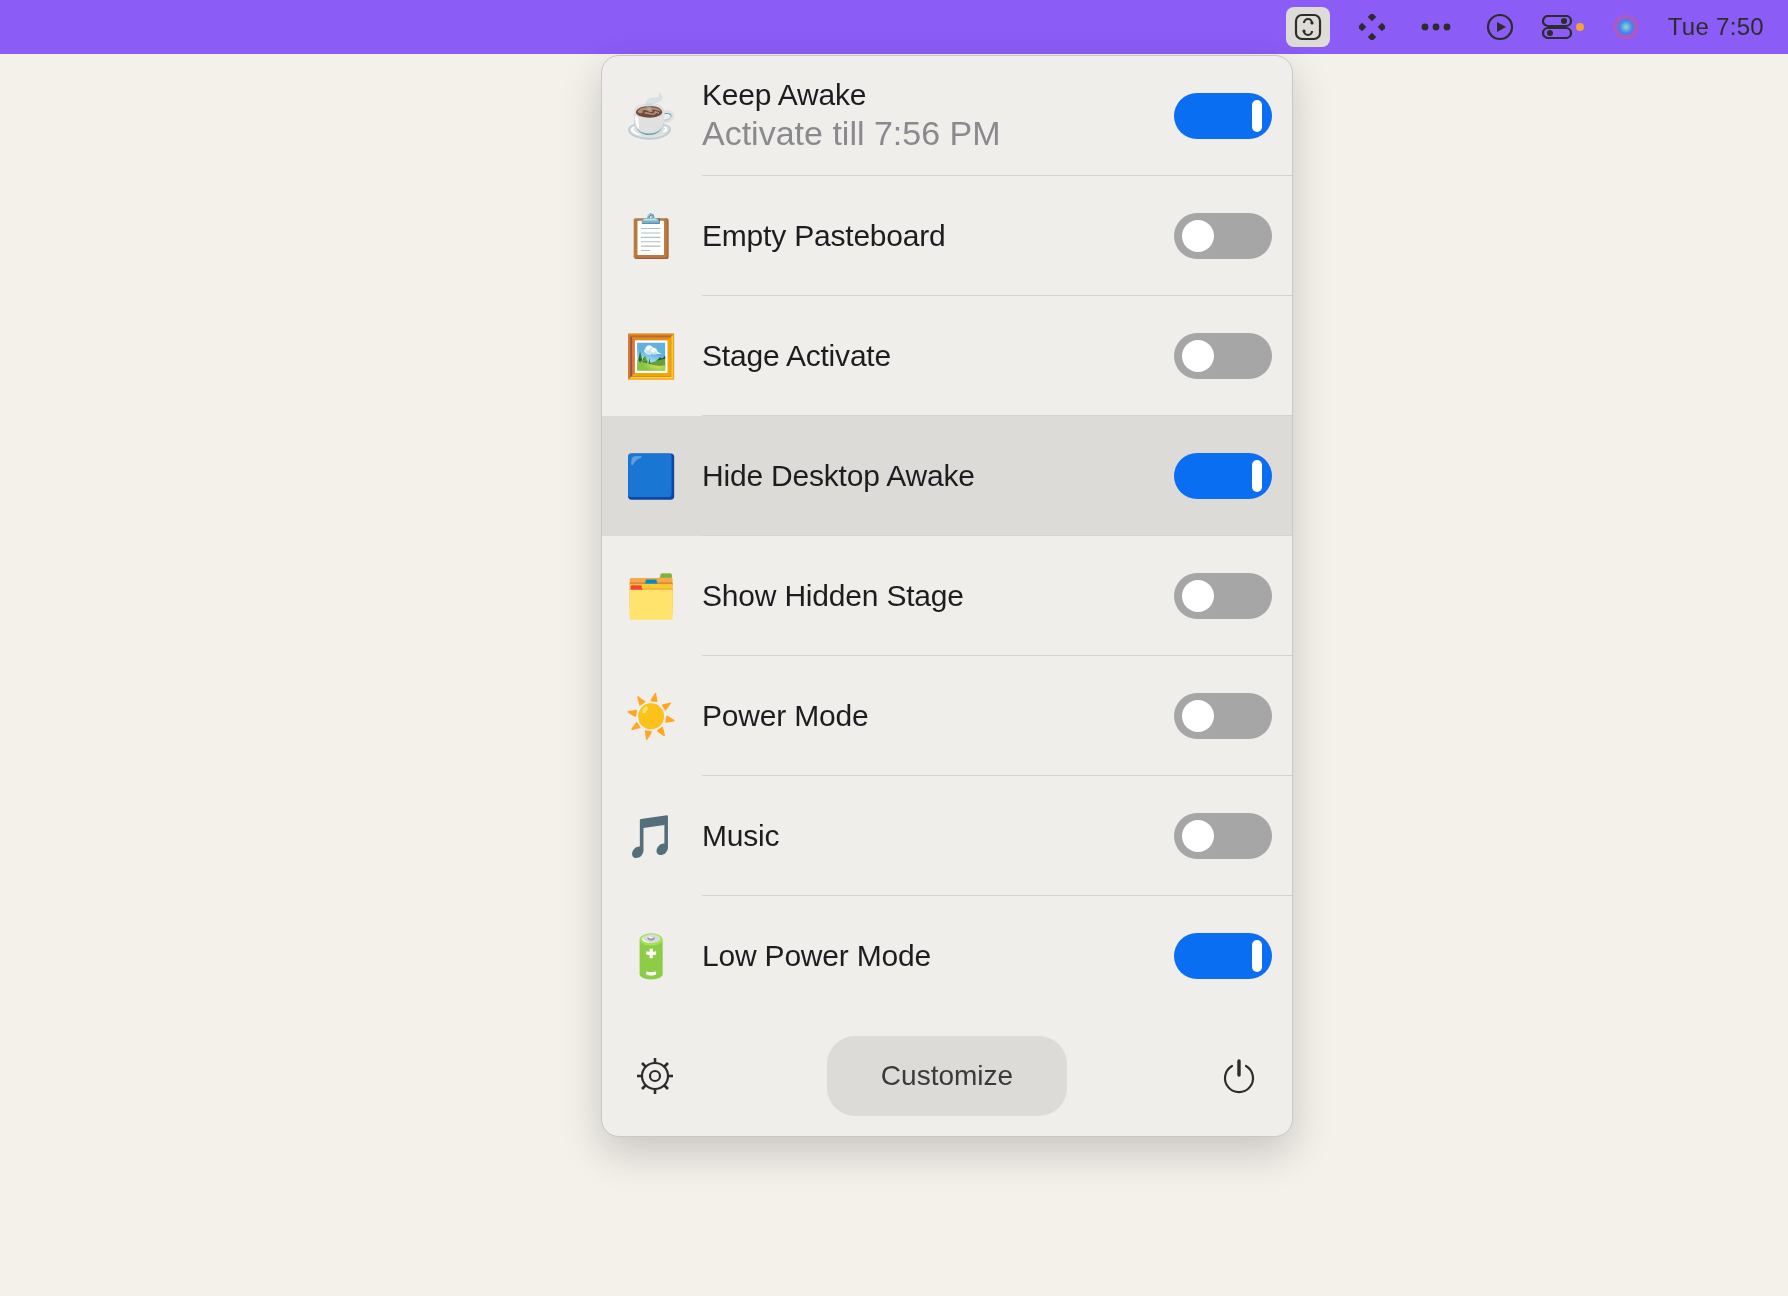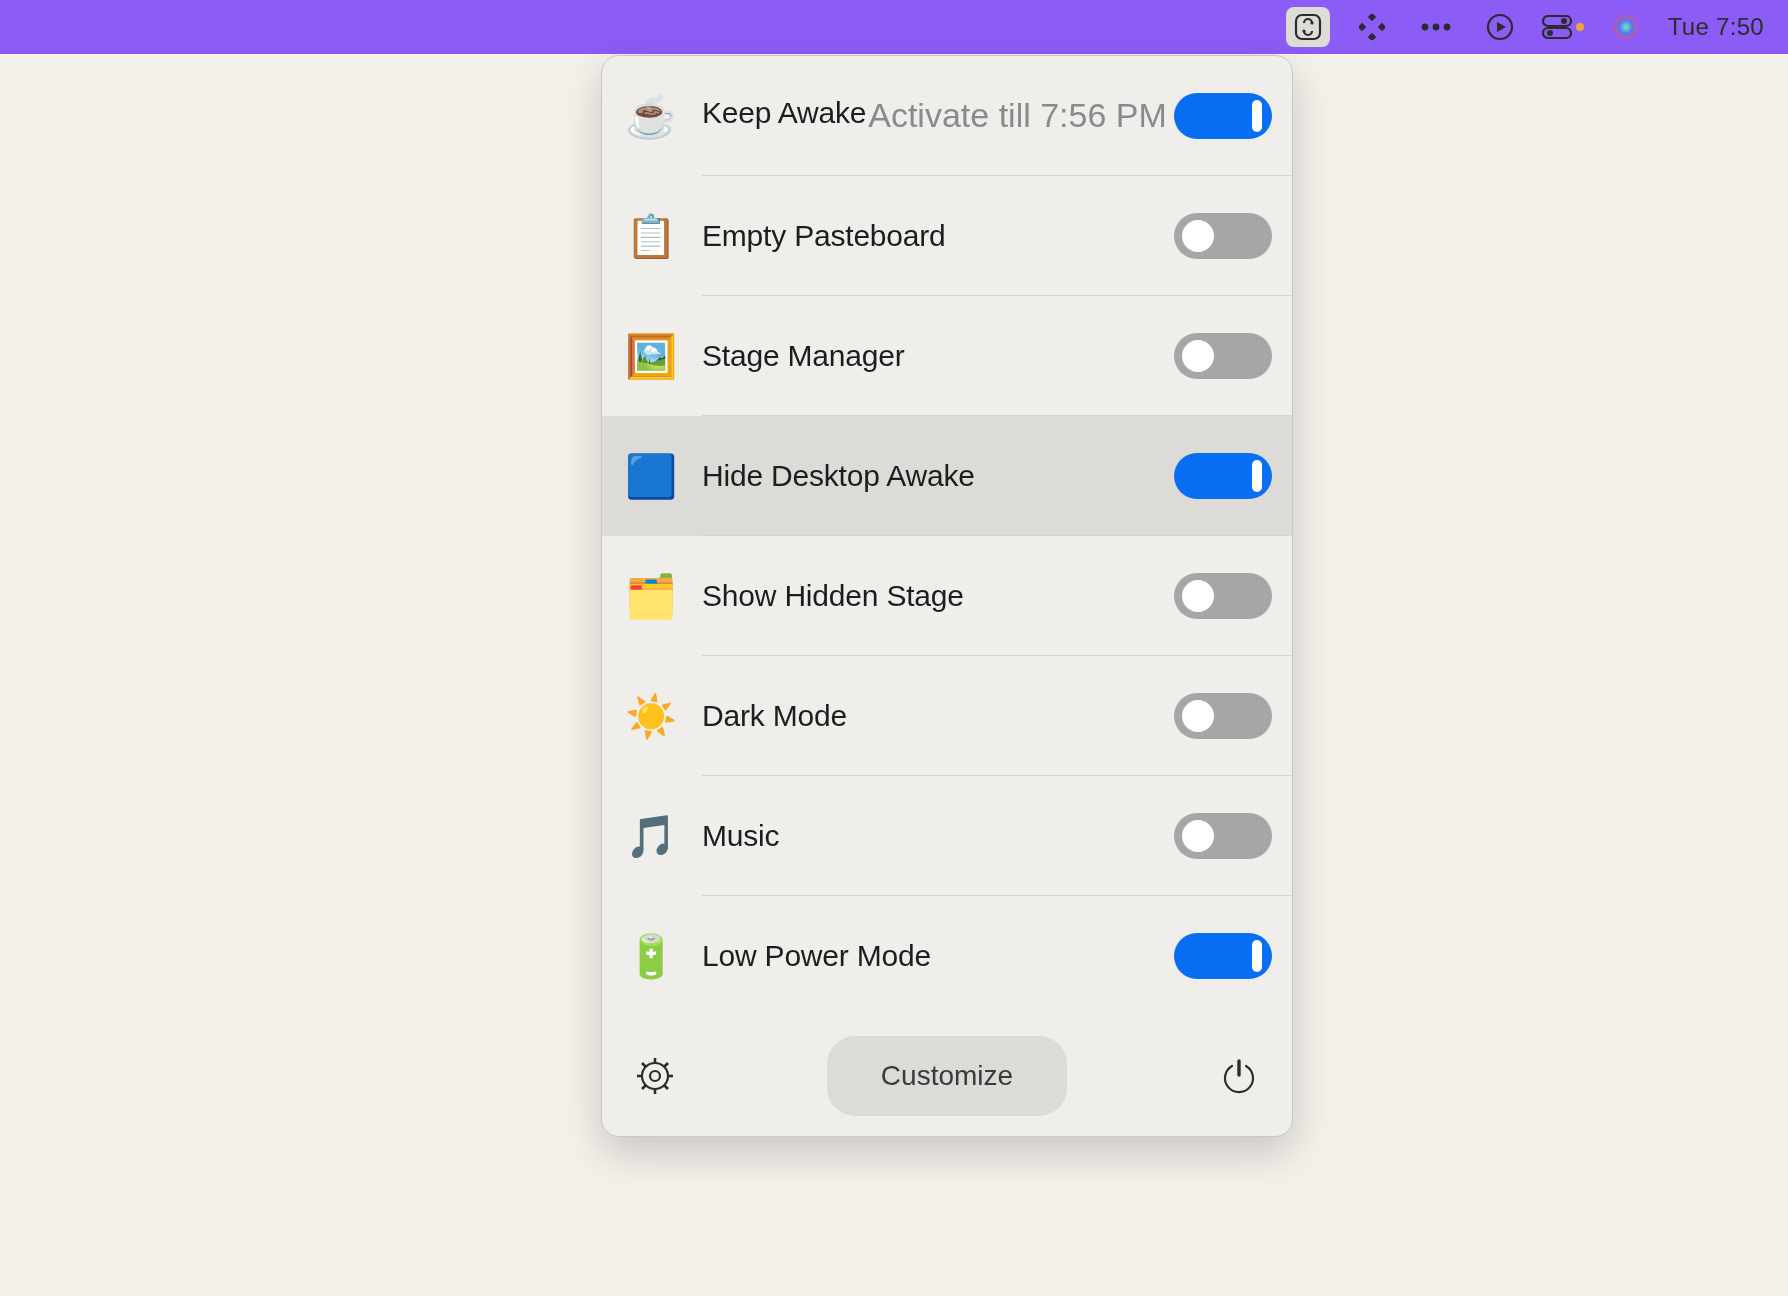--- a/index.html
+++ b/index.html
@@ -69,21 +69,21 @@
     }
     .row-body {
       flex: 1;
       display: flex;
       align-items: center;
       justify-content: space-between;
       padding-right: 20px;
       border-bottom: 1.5px solid #d5d4d0;
     }
     .row:last-of-type .row-body { border-bottom: none; text-align: center; }
-    .row-text { display: flex; flex-direction: row; gap: 2px; }
+    .row-text { display: flex; flex-direction: column; gap: 2px; }
     .row-title { font-size: 30px; color: #1d1d1f; font-weight: 500; letter-spacing: -0.2px; }
     .row-sub { font-size: 34px; color: #8a8a8e; }
     .toggle {
       width: 98px;
       height: 46px;
       border-radius: 23px;
       position: relative;
       flex-shrink: 0;
     }
     .toggle.on { background: #0a6ef3; }
@@ -214,21 +214,21 @@
           <div class="row-text">
             <div class="row-title">Empty Pasteboard</div>
           </div>
           <div class="toggle off"></div>
         </div>
       </div>
       <div class="row">
         <div class="row-icon">🖼️</div>
         <div class="row-body">
           <div class="row-text">
-            <div class="row-title">Stage Manager</div>
+            <div class="row-title">Stage Activate</div>
           </div>
           <div class="toggle off"></div>
         </div>
       </div>
       <div class="row highlighted">
         <div class="row-icon">🟦</div>
         <div class="row-body">
           <div class="row-text">
             <div class="row-title">Hide Desktop Awake</div>
           </div>
@@ -241,21 +241,21 @@
           <div class="row-text">
             <div class="row-title">Show Hidden Stage</div>
           </div>
           <div class="toggle off"></div>
         </div>
       </div>
       <div class="row">
         <div class="row-icon">☀️</div>
         <div class="row-body">
           <div class="row-text">
-            <div class="row-title">Dark Mode</div>
+            <div class="row-title">Power Mode</div>
           </div>
           <div class="toggle off"></div>
         </div>
       </div>
       <div class="row">
         <div class="row-icon">🎵</div>
         <div class="row-body">
           <div class="row-text">
             <div class="row-title">Music</div>
           </div>

